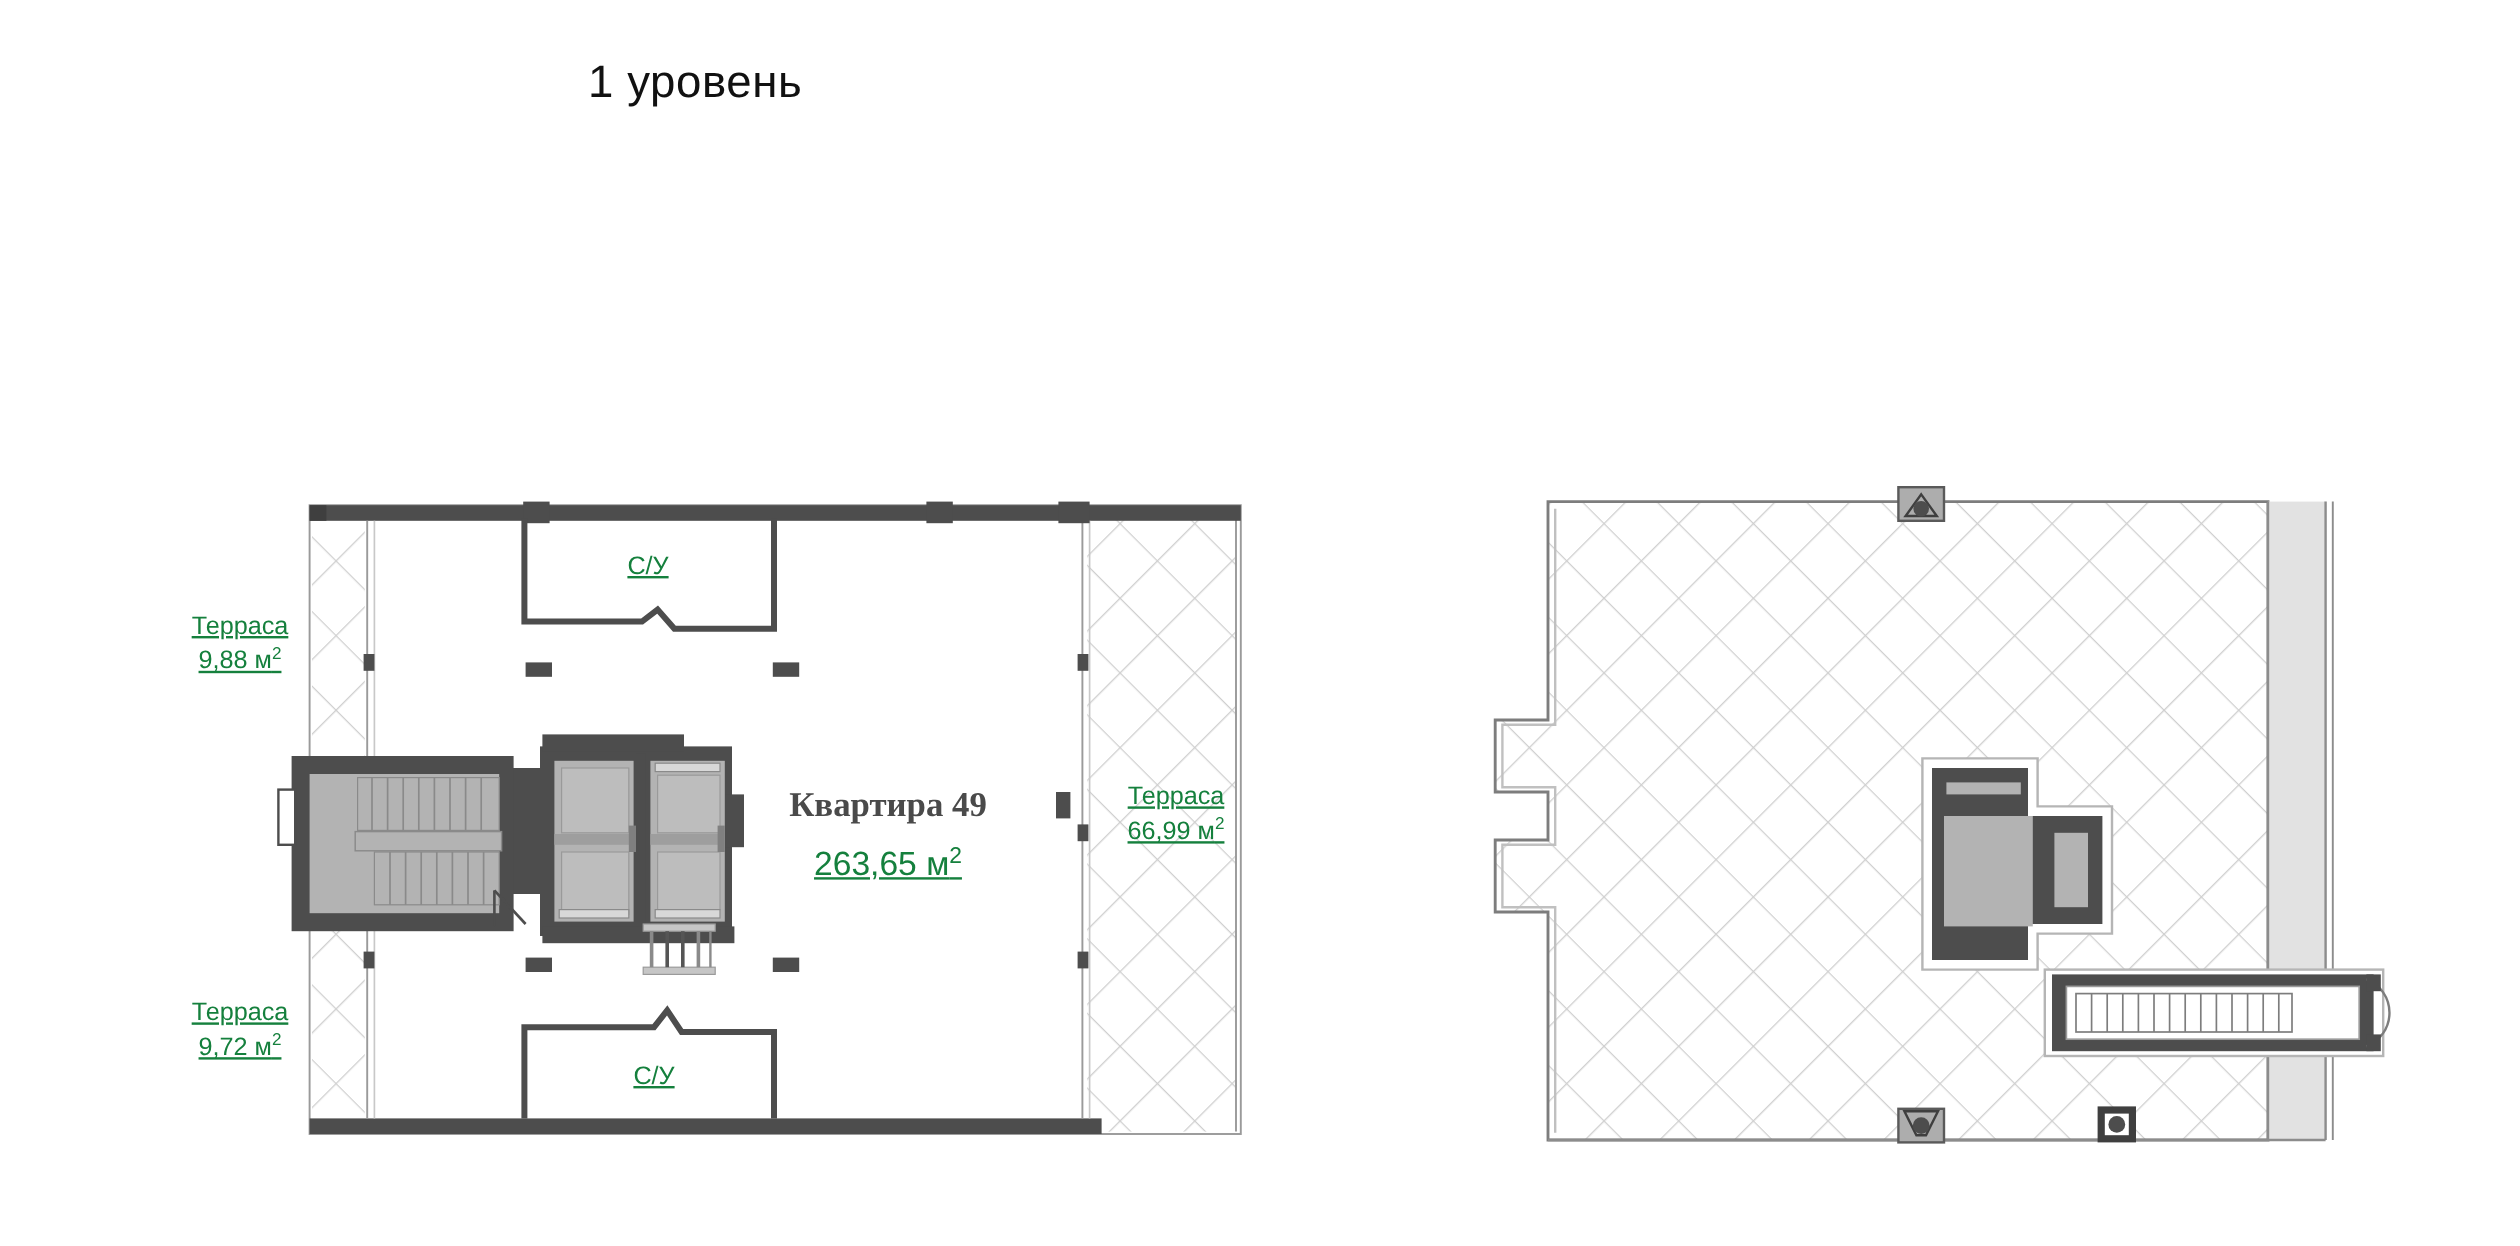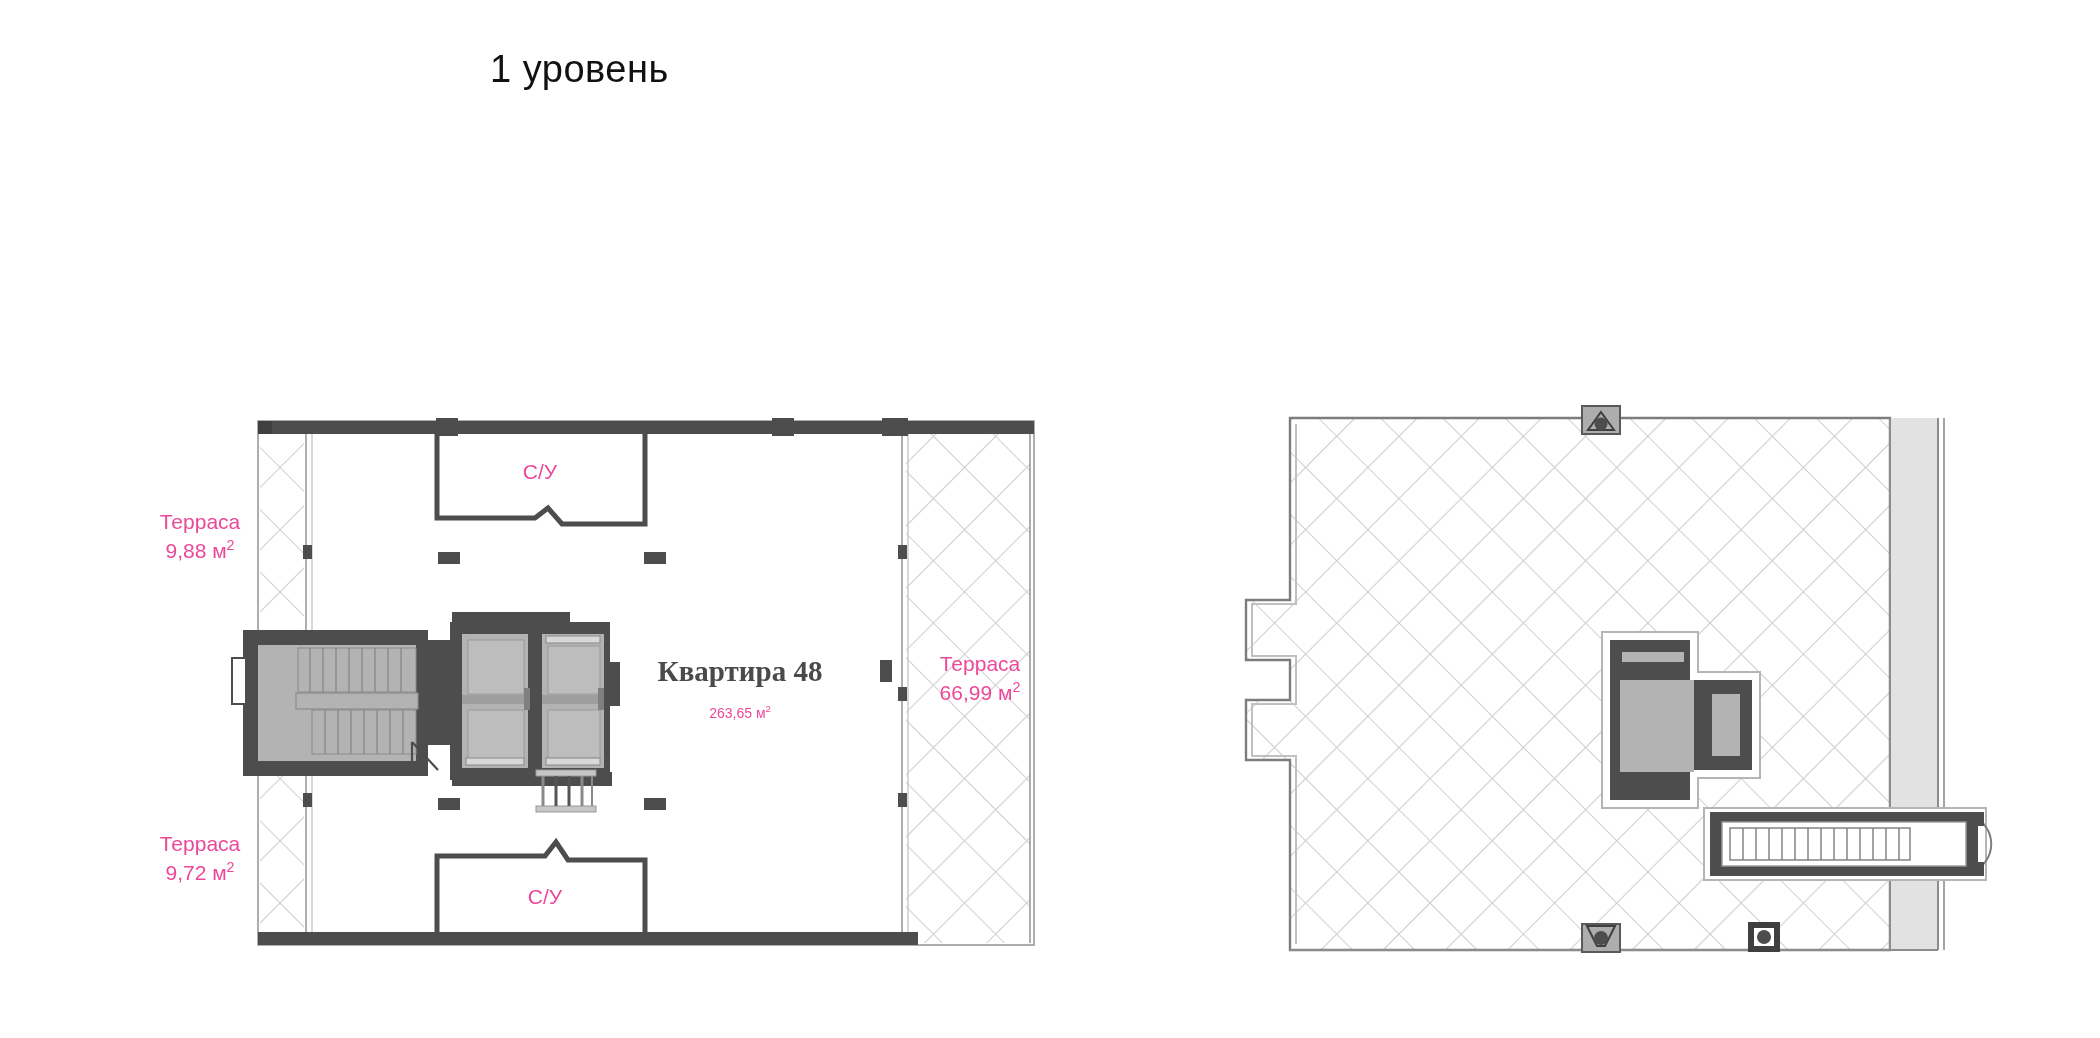--- a/index.html
+++ b/index.html
@@ -44,30 +44,31 @@
     white-space: nowrap;
     pointer-events: none;
   }
   .lbl-serif {
     font-family: "Liberation Serif", serif;
     font-weight: 700;
     color: #4a4a4a;
   }
   .lbl-sans {
     font-family: "Liberation Sans", sans-serif;
-    color: #ec4899;
+    color: #15803d;
+    text-decoration: underline;
   }
 
   #label-apartment-name {
     left: 600px; top: 655px; width: 280px;
     font-size: 29px;
   }
   #label-apartment-area {
     left: 600px; top: 703px; width: 280px;
-    font-size: 14px;
+    font-size: 28px;
   }
   #label-terrace-left-top {
     left: 120px; top: 508px; width: 160px;
     font-size: 21px; line-height: 1.35;
   }
   #label-terrace-left-bottom {
     left: 120px; top: 830px; width: 160px;
     font-size: 21px; line-height: 1.35;
   }
   #label-terrace-right {
@@ -237,21 +238,21 @@
       <rect x="536" y="770" width="60" height="6" fill="#c6c6c6" stroke="#9a9a9a" stroke-width="1"></rect>
       <rect x="536" y="806" width="60" height="6" fill="#c6c6c6" stroke="#9a9a9a" stroke-width="1"></rect>
       <line x1="543" y1="776" x2="543" y2="806" stroke="#8a8a8a" stroke-width="3"></line>
       <line x1="556" y1="776" x2="556" y2="806" stroke="#555555" stroke-width="3"></line>
       <line x1="569" y1="776" x2="569" y2="806" stroke="#555555" stroke-width="3"></line>
       <line x1="582" y1="776" x2="582" y2="806" stroke="#8a8a8a" stroke-width="3"></line>
       <line x1="592" y1="776" x2="592" y2="806" stroke="#8a8a8a" stroke-width="2"></line>
     </g>
   </svg>
 
-  <div class="floor-label lbl-serif" id="label-apartment-name">Квартира 48</div>
+  <div class="floor-label lbl-serif" id="label-apartment-name">Квартира 49</div>
 
   <div class="floor-label lbl-sans" id="label-apartment-area">263,65 м<span class="sup">2</span></div>
 
   <div class="floor-label lbl-sans" id="label-terrace-left-top">
     <div>Терраса</div>
     <div>9,88 м<span class="sup">2</span></div>
   </div>
 
   <div class="floor-label lbl-sans" id="label-terrace-left-bottom">
     <div>Терраса</div>

